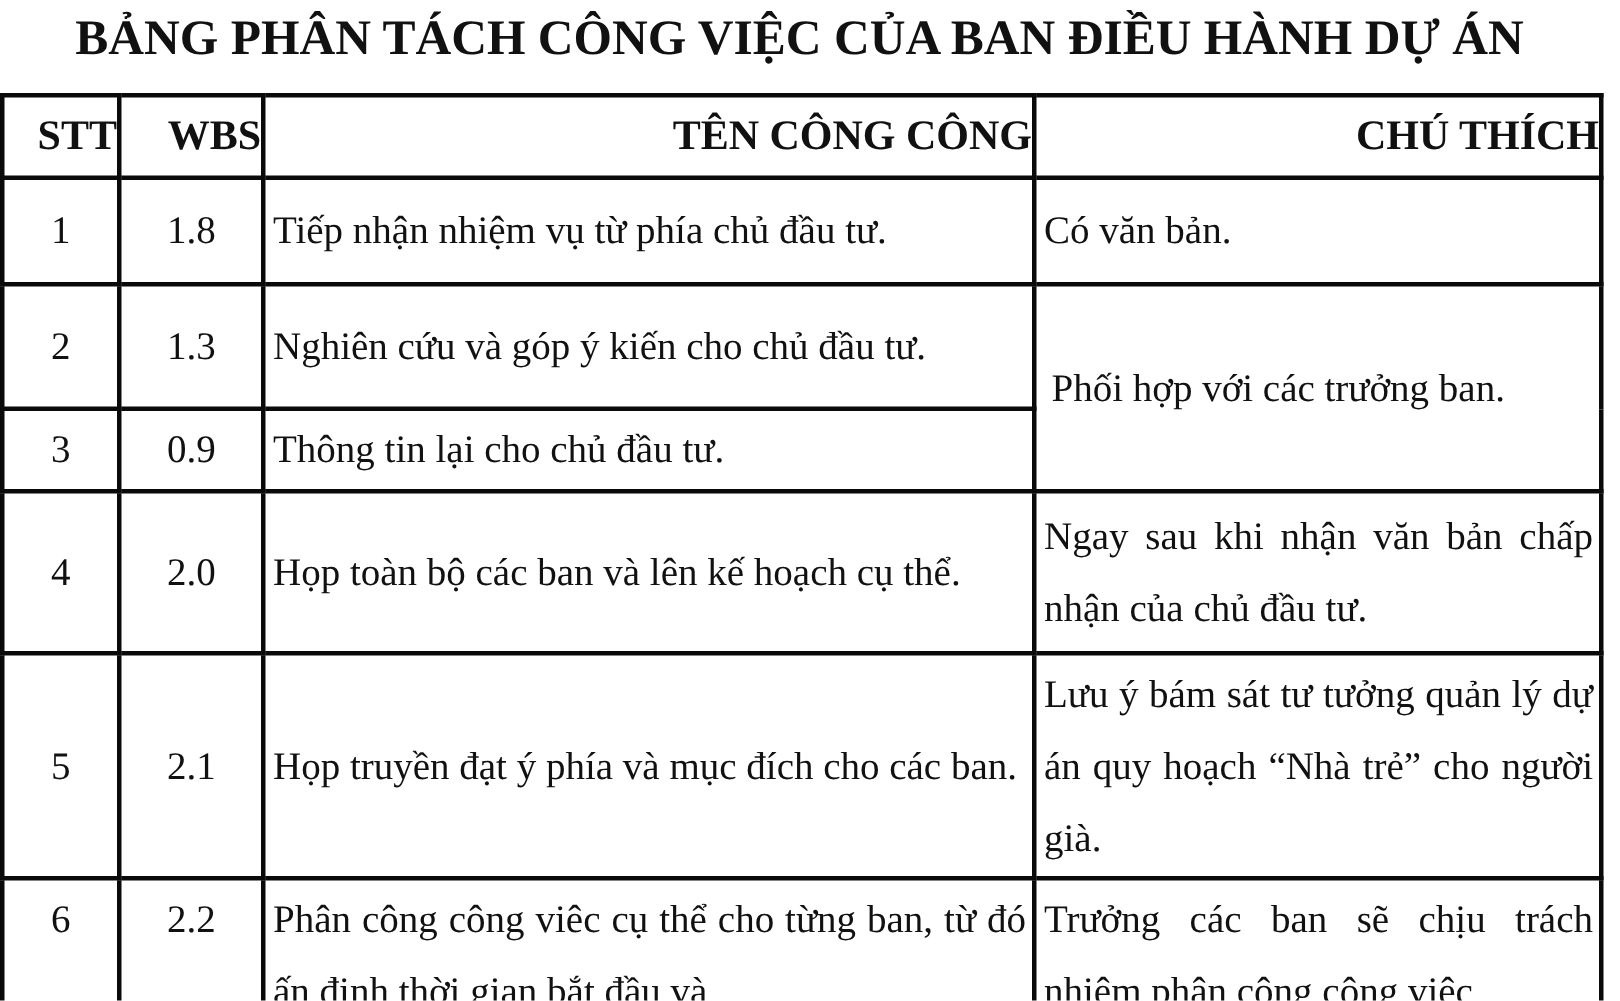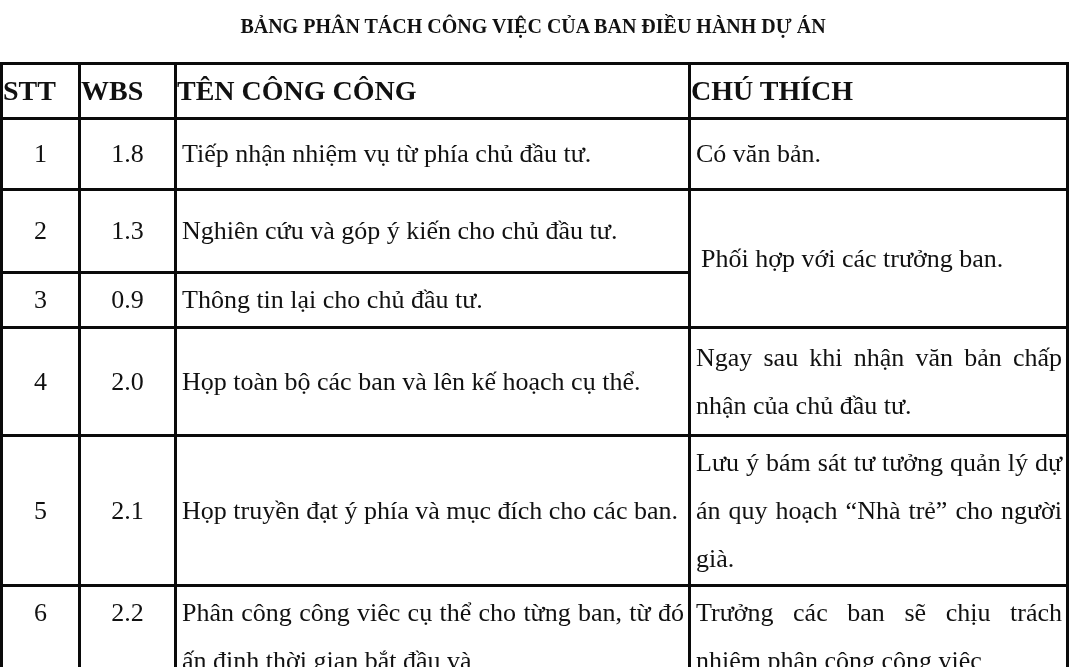--- a/index.html
+++ b/index.html
@@ -15,42 +15,42 @@
       font-family: "Liberation Serif", "DejaVu Serif", serif;
       color: #111111;
     }
     .title {
       position: absolute;
       left: 0;
       top: 6px;
       width: 1066px;
       text-align: center;
       font-weight: bold;
-      font-size: 20px;
+      font-size: 33px;
       letter-spacing: 0px;
       line-height: 40px;
     }
     table.wbs {
       position: absolute;
       left: 0px;
       top: 62px;
       border-collapse: collapse;
       table-layout: fixed;
       width: 1066px;
       font-size: 26px;
     }
     table.wbs td, table.wbs th {
       border: 3px solid #0a0a0a;
       padding: 0;
       vertical-align: middle;
     }
     table.wbs th {
       font-weight: bold;
       font-size: 28px;
-      text-align: left;
+      text-align: right;
       height: 52px;
     }
     table.wbs td.num {
       text-align: center;
     }
     table.wbs td.text {
       text-align: justify;
       text-align-last: left;
       padding: 0 4px 0 5px;
       line-height: 48px;

